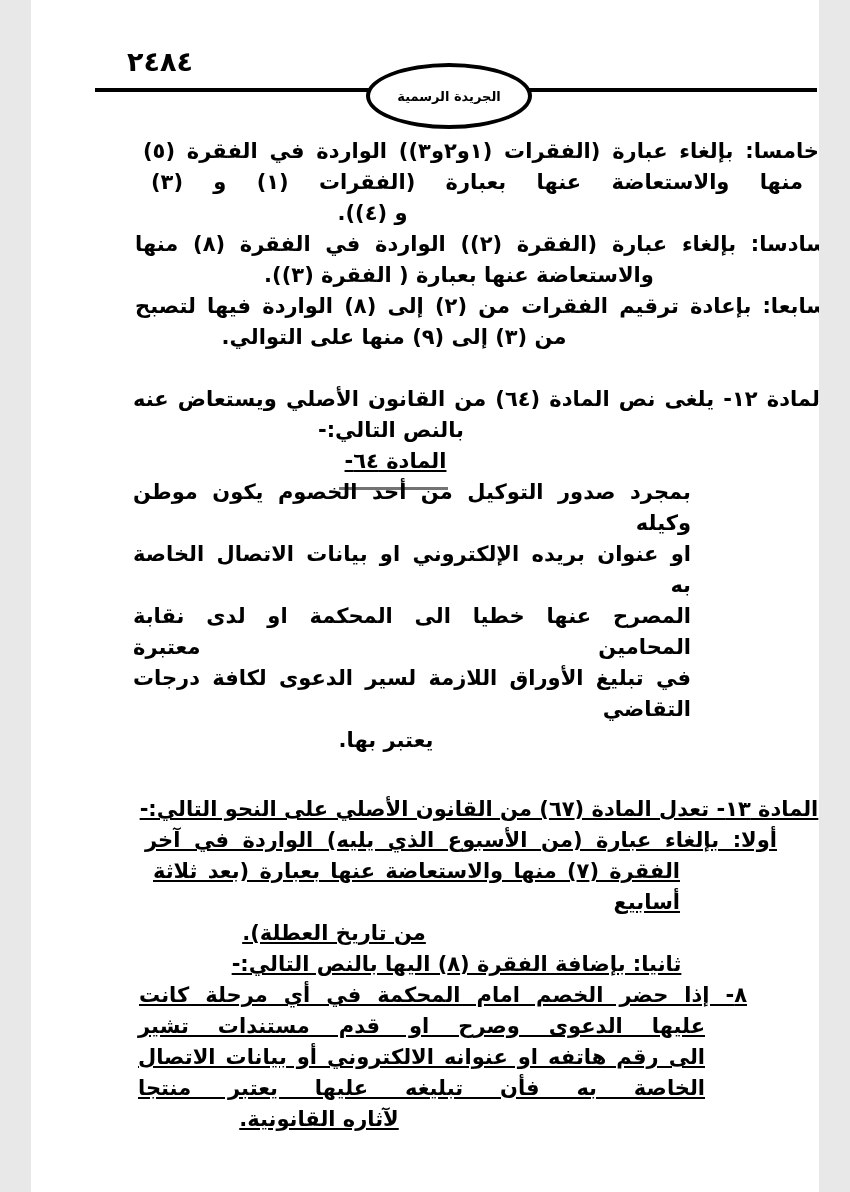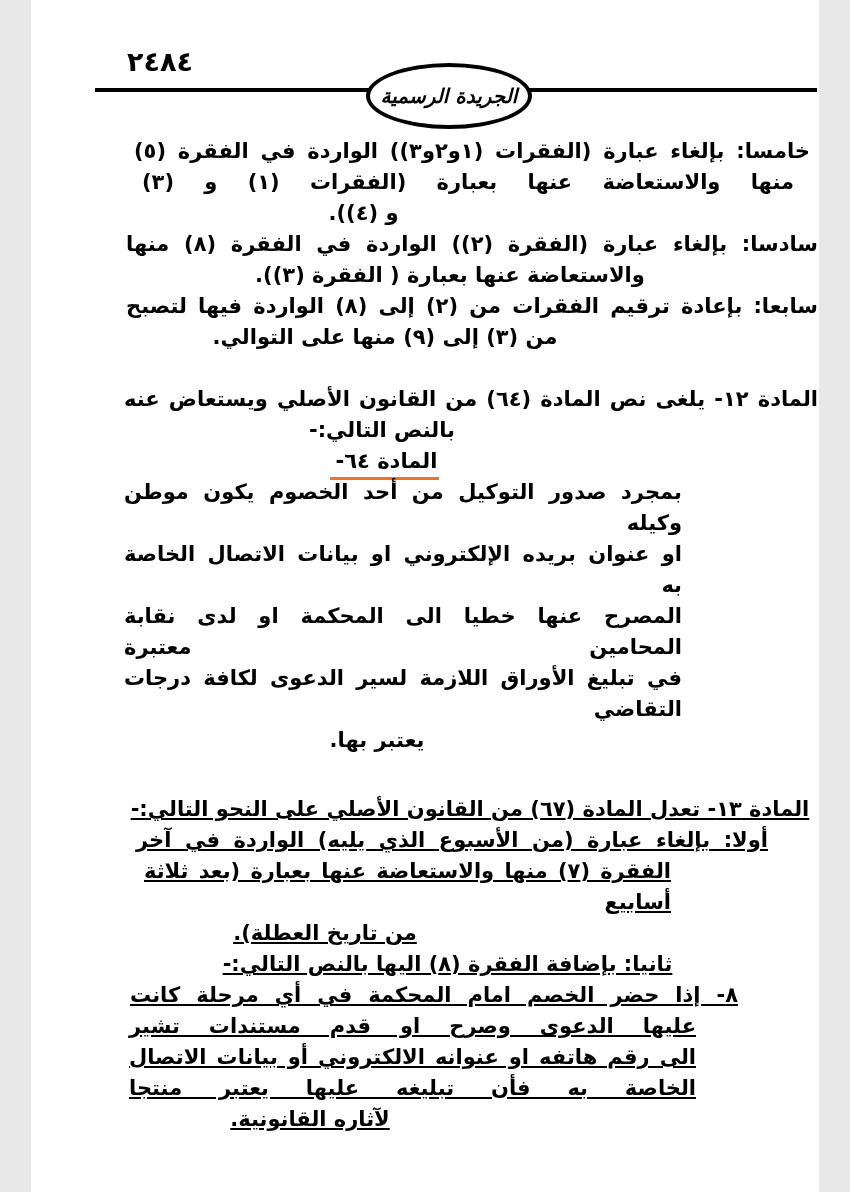--- a/index.html
+++ b/index.html
@@ -12,35 +12,35 @@
   .pagenum{
     position:absolute;top:46px;left:96px;font-size:27px;letter-spacing:7px;
     direction:rtl;white-space:nowrap;
   }
   .rule{position:absolute;top:88px;left:64px;width:722px;height:4px;background:#000;}
   .badge{
     position:absolute;top:63px;left:335px;width:166px;height:66px;box-sizing:border-box;
     background:#fff;border:4px solid #000;border-radius:50%;
     display:flex;align-items:center;justify-content:center;z-index:2;
   }
-  .badge .lbl{font-size:20px;direction:rtl;white-space:nowrap;font-style:italic;}
+  .badge .lbl{font-size:13px;direction:rtl;white-space:nowrap;}
   
   .content{
-    position:absolute;top:136px;left:93px;width:694px;
+    position:absolute;top:136px;left:102px;width:694px;
     direction:rtl;font-size:21px;line-height:31px;
   }
   .blk{margin:0;}
   .blk-b{margin-top:31px;}
   .blk-c{margin-top:38px;text-decoration:underline;}
   .ln{white-space:nowrap;text-align:center;}
   .just{
     white-space:normal;text-align:justify;text-align-last:justify;
     word-spacing:1px;
   }
-  .ul{border-bottom:3px solid #f97316;padding:0 2px 4px 6px;}
+  .ul{border-bottom:3px solid #737373;padding:0 2px 14px 6px;text-decoration:underline;}
 </style>
 </head>
 <body>
 
 <div class="page">
 
   <div class="pagenum">٢٤٨٤</div>
   <div class="rule"></div>
   <div class="badge">
     <span class="lbl">الجريدة الرسمية</span>

